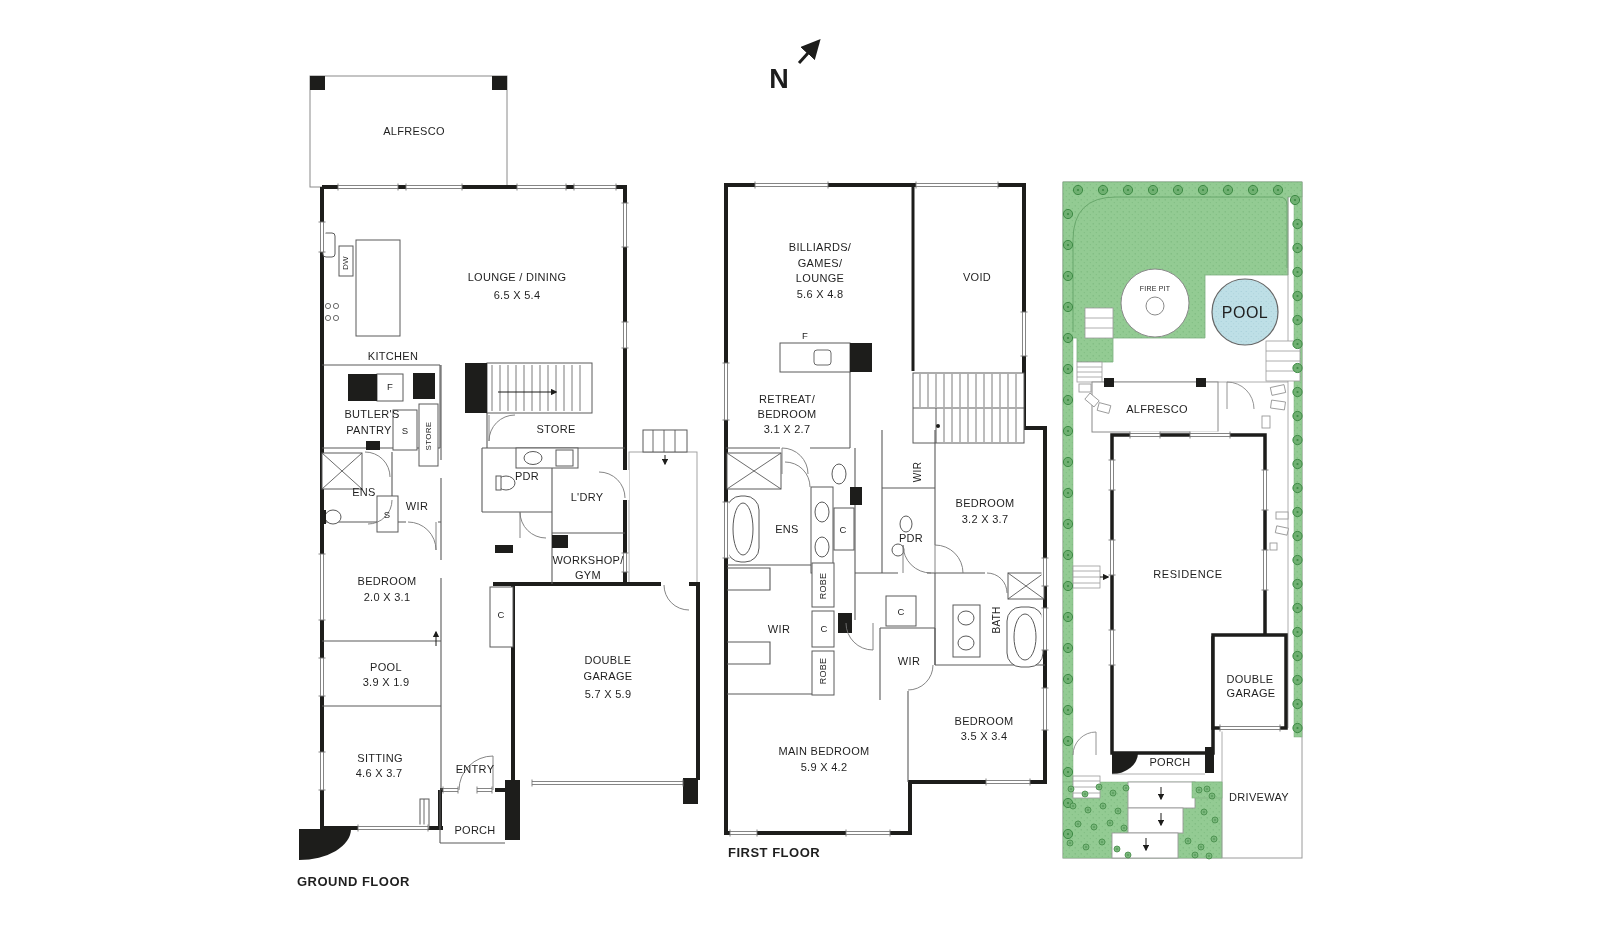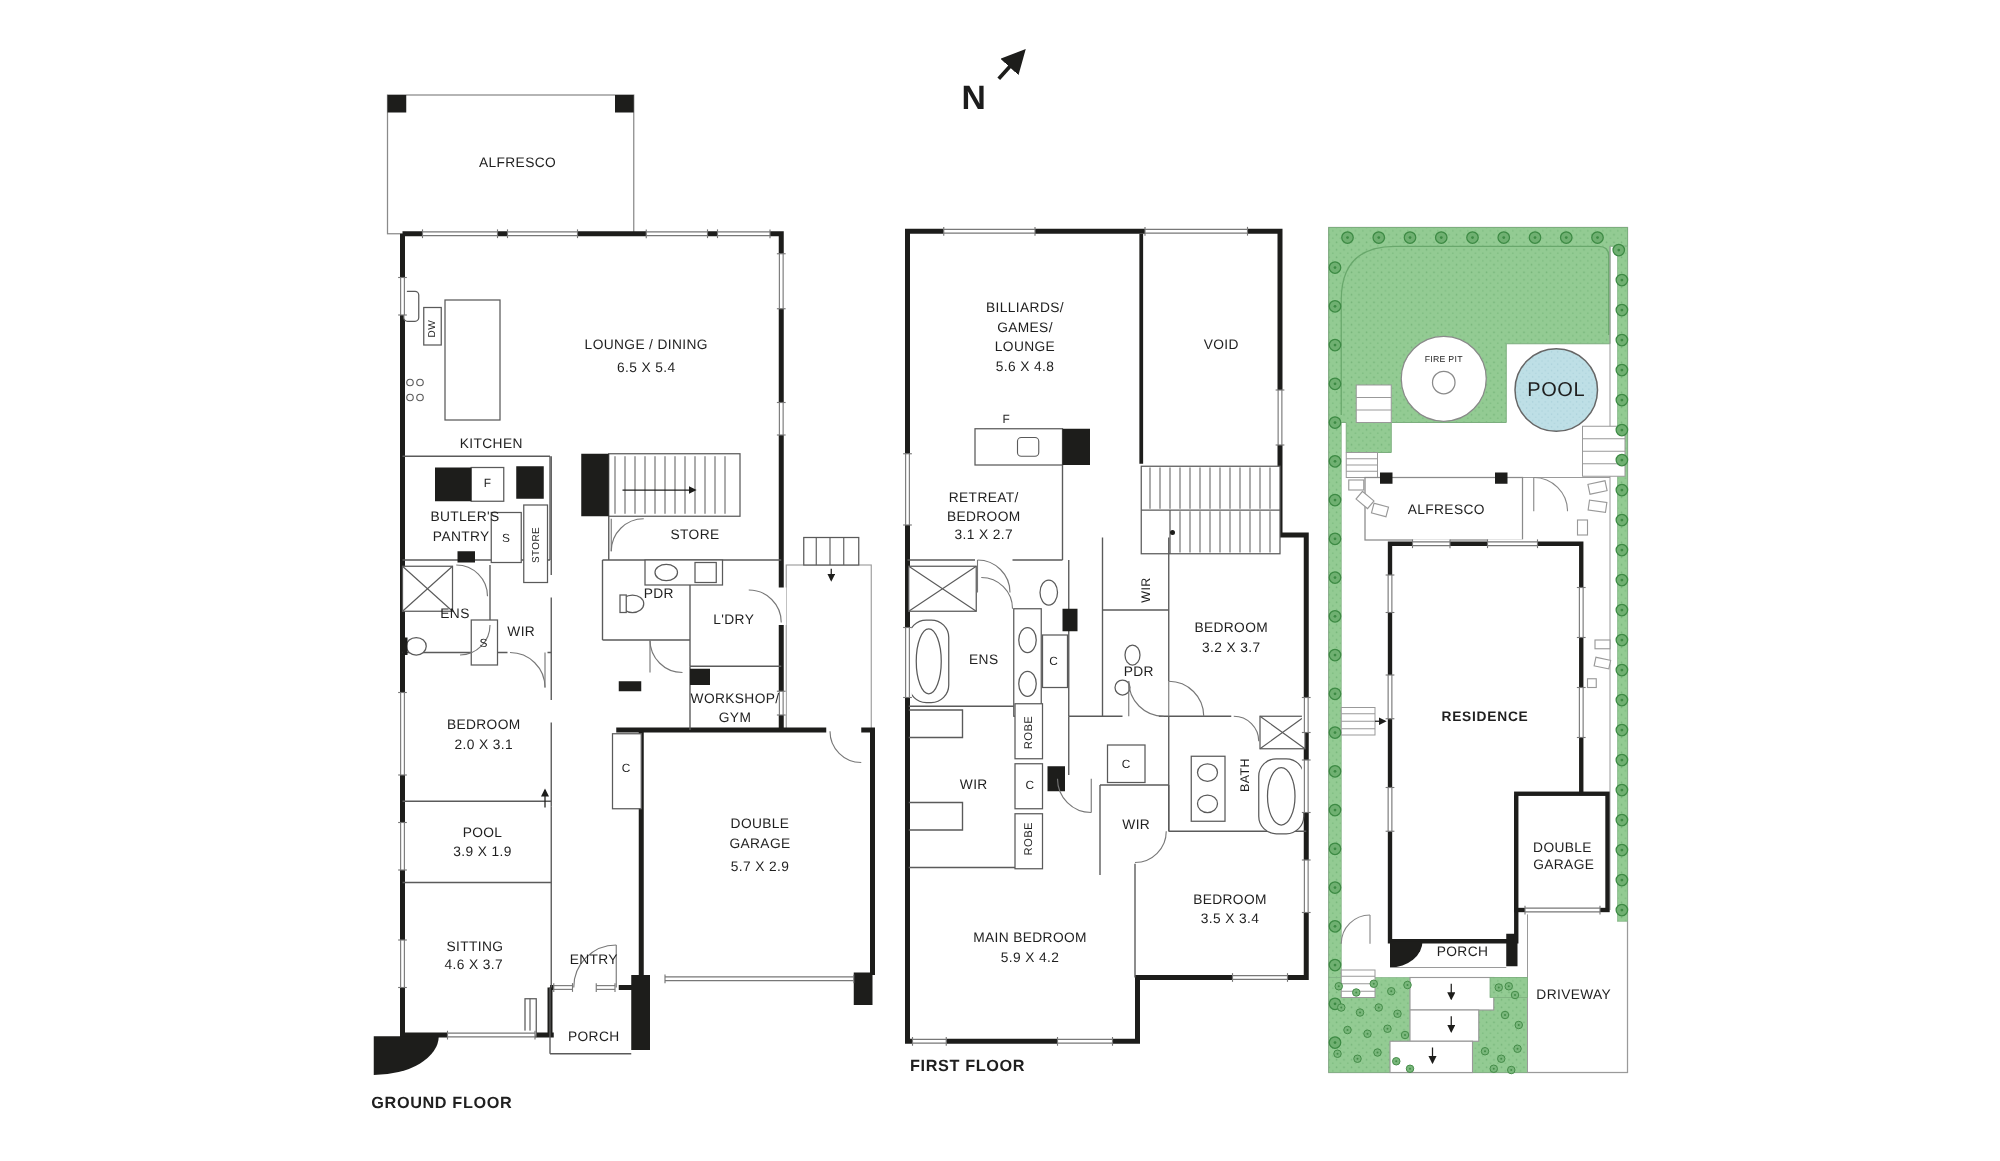--- a/index.html
+++ b/index.html
@@ -12,21 +12,21 @@
   svg{position:absolute;left:0;top:0;}
   .lbl,.lbl-sm,.lbl-xs,.lbl-v9,.lbl-v10,.lbl-v8,.pool-lbl,.res-lbl,.title{
     position:absolute;white-space:nowrap;line-height:1;letter-spacing:.3px;color:#1f1f1f;}
   .lbl{font-size:11px;transform:translate(-50%,-50%);}
   .lbl-sm{font-size:9.5px;transform:translate(-50%,-50%);}
   .lbl-xs{font-size:7px;transform:translate(-50%,-50%);letter-spacing:.2px;}
   .lbl-v9{font-size:9px;transform:translate(-50%,-50%) rotate(-90deg);}
   .lbl-v8{font-size:8px;transform:translate(-50%,-50%) rotate(-90deg);}
   .lbl-v10{font-size:10px;transform:translate(-50%,-50%) rotate(-90deg);}
   .pool-lbl{font-size:16px;transform:translate(-50%,-50%);letter-spacing:.5px;}
-  .res-lbl{font-size:11px;font-weight:700;transform:translate(-50%,-50%);letter-spacing:.6px;}
+  .res-lbl{font-size:11px;font-weight:400;transform:translate(-50%,-50%);letter-spacing:.6px;}
   .title{font-size:13px;font-weight:700;letter-spacing:.5px;}
   .north-n{position:absolute;font-size:27px;font-weight:700;transform:translate(-50%,-50%);}
 </style>
 </head>
 <body>
 
 <div class="canvas">
 
 <svg id="plan" width="1600" height="929" viewBox="0 0 1600 929">
   <defs>
@@ -656,21 +656,21 @@
 <span class="lbl" style="left:588px;top:560px">WORKSHOP/</span>
 <span class="lbl" style="left:588px;top:575px">GYM</span>
 <span class="lbl" style="left:386px;top:667px">POOL</span>
 <span class="lbl" style="left:386px;top:682px">3.9 X 1.9</span>
 <span class="lbl" style="left:380px;top:758px">SITTING</span>
 <span class="lbl" style="left:379px;top:773px">4.6 X 3.7</span>
 <span class="lbl" style="left:475px;top:769px">ENTRY</span>
 <span class="lbl" style="left:475px;top:830px">PORCH</span>
 <span class="lbl" style="left:608px;top:660px">DOUBLE</span>
 <span class="lbl" style="left:608px;top:676px">GARAGE</span>
-<span class="lbl" style="left:608px;top:694px">5.7 X 2.9</span>
+<span class="lbl" style="left:608px;top:694px">5.7 X 5.9</span>
 <span class="title" style="left:297px;top:875px">GROUND FLOOR</span>
 
 <span class="lbl" style="left:820px;top:247px">BILLIARDS/</span>
 <span class="lbl" style="left:820px;top:263px">GAMES/</span>
 <span class="lbl" style="left:820px;top:278px">LOUNGE</span>
 <span class="lbl" style="left:820px;top:294px">5.6 X 4.8</span>
 <span class="lbl" style="left:977px;top:277px">VOID</span>
 <span class="lbl-sm" style="left:805px;top:336px">F</span>
 <span class="lbl" style="left:787px;top:399px">RETREAT/</span>
 <span class="lbl" style="left:787px;top:414px">BEDROOM</span>

